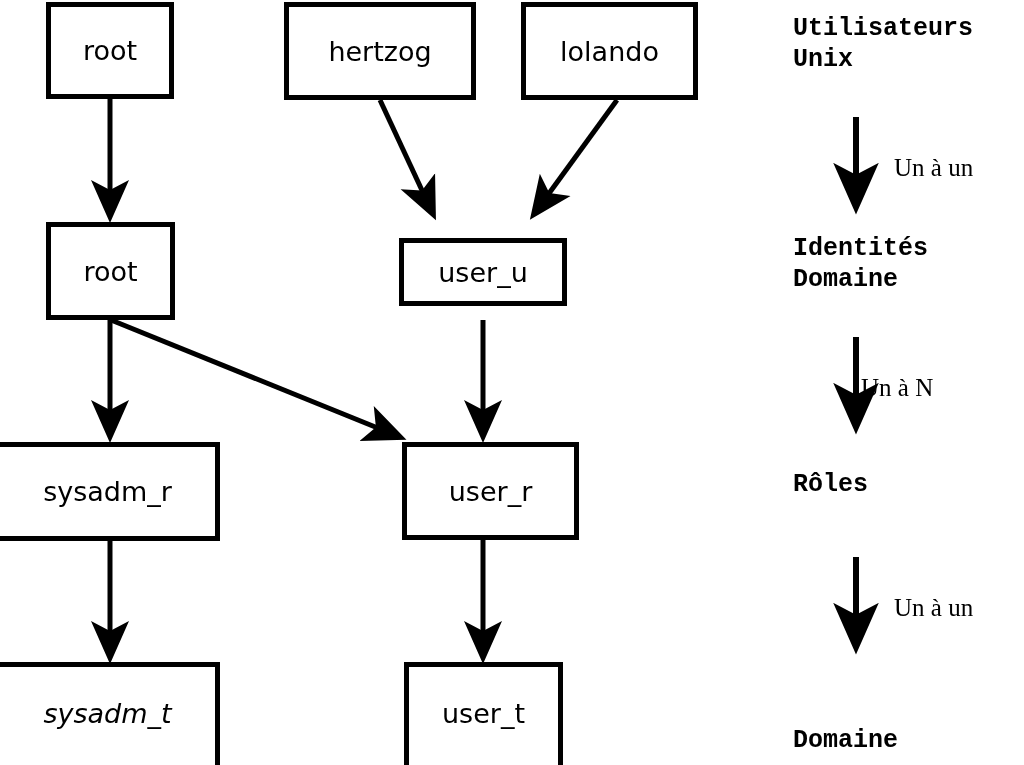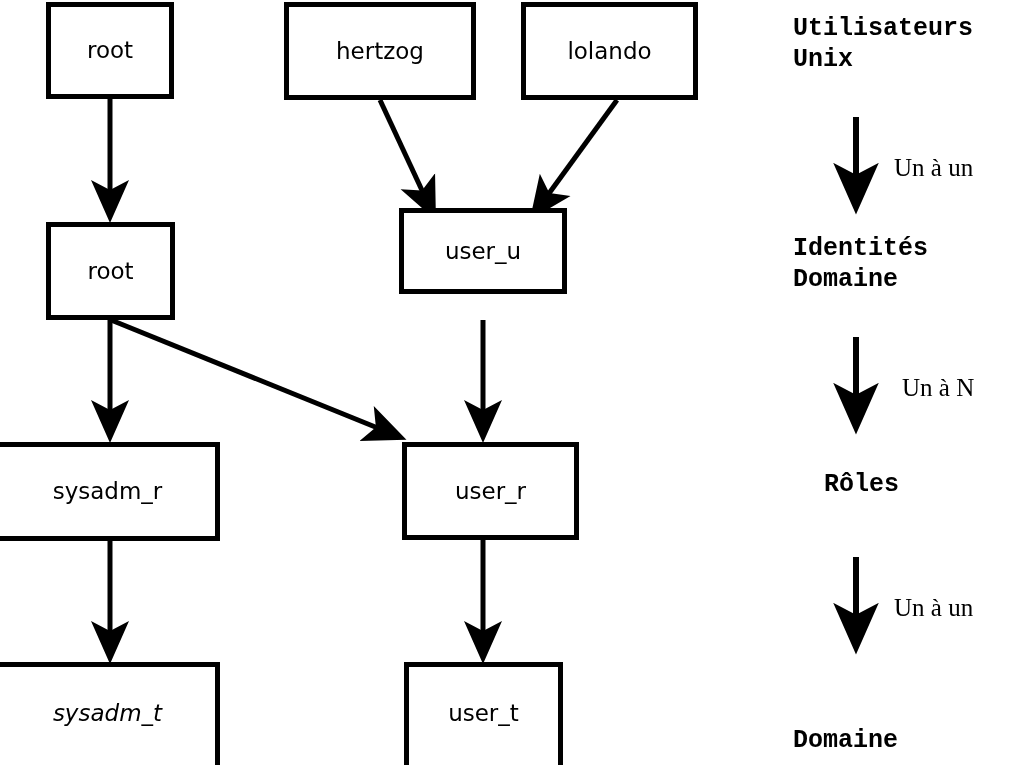--- a/index.html
+++ b/index.html
@@ -20,21 +20,21 @@
     position: absolute;
     box-sizing: border-box;
     background: #ffffff;
     border: 5px solid #000000;
     display: flex;
     align-items: center;
     justify-content: center;
   }
   .node-label {
     font-family: "DejaVu Sans", sans-serif;
-    font-size: 23px;
+    font-size: 27px;
     font-weight: 400;
     color: #000000;
     line-height: 1;
     white-space: nowrap;
   }
   #edges {
     position: absolute;
     left: 0;
     top: 0;
     width: 1024px;
@@ -124,21 +124,21 @@
   </div>
 
   <div class="node" style="left:521px; top:2px; width:177px; height:98px;">
     <span class="node-label">lolando</span>
   </div>
 
   <div class="node" style="left:46px; top:222px; width:129px; height:98px;">
     <span class="node-label">root</span>
   </div>
 
-  <div class="node" style="left:399px; top:208px; width:168px; height:86px;">
+  <div class="node" style="left:399px; top:238px; width:168px; height:68px;">
     <span class="node-label">user_u</span>
   </div>
 
   <div class="node" style="left:-5px; top:442px; width:225px; height:99px;">
     <span class="node-label">sysadm_r</span>
   </div>
 
   <div class="node" style="left:402px; top:442px; width:177px; height:98px;">
     <span class="node-label">user_r</span>
   </div>
@@ -150,23 +150,23 @@
   <div class="node" style="left:404px; top:662px; width:159px; height:108px;">
     <span class="node-label" style="margin-top:-5px;">user_t</span>
   </div>
 
   <div class="legend-title" style="left:793px; top:14px;">Utilisateurs
 Unix</div>
 
   <div class="legend-title" style="left:793px; top:234px;">Identités
 Domaine</div>
 
-  <div class="legend-title" style="left:824px; top:470px;">Rôles</div>
+  <div class="legend-title" style="left:793px; top:470px;">Rôles</div>
 
   <div class="legend-title" style="left:793px; top:726px;">Domaine</div>
 
   <div class="legend-edge-label" style="left:894px; top:155px;">Un à un</div>
 
-  <div class="legend-edge-label" style="left:902px; top:375px;">Un à N</div>
+  <div class="legend-edge-label" style="left:861px; top:375px;">Un à N</div>
 
   <div class="legend-edge-label" style="left:894px; top:595px;">Un à un</div>
 
 </div>
 
 </body></html>

